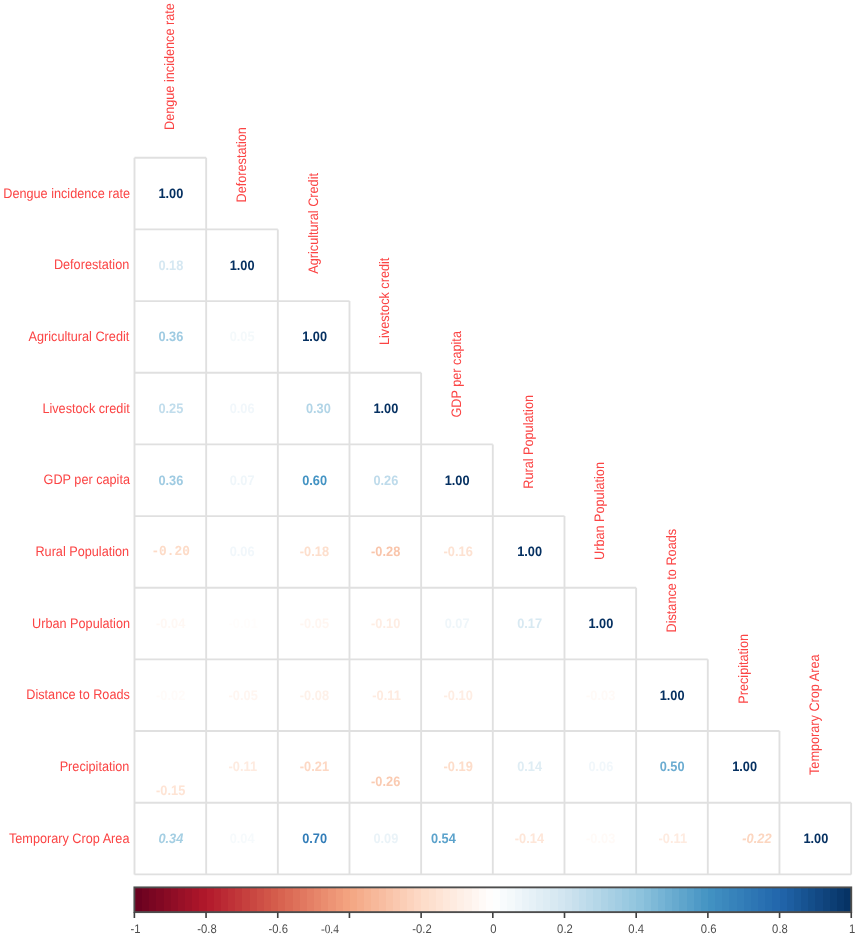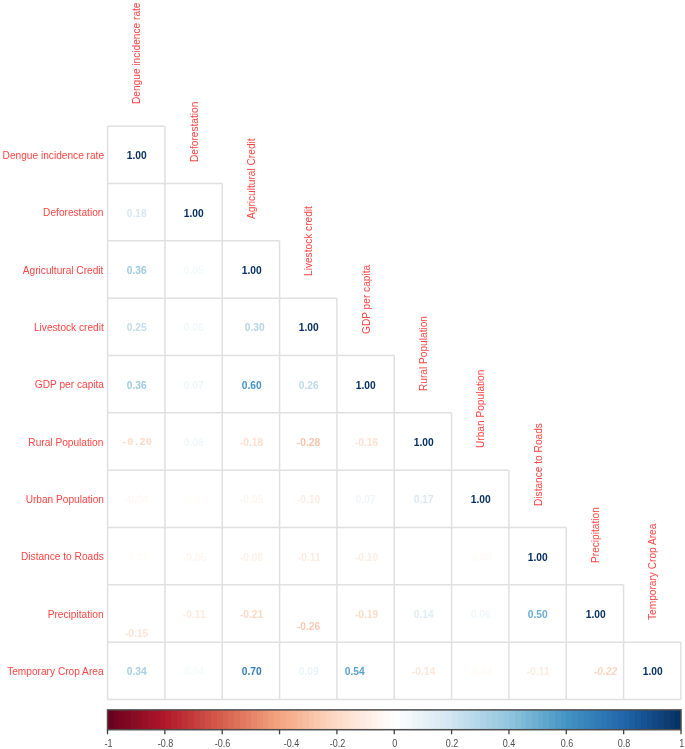--- a/index.html
+++ b/index.html
@@ -164,21 +164,21 @@
     <div class="cellval" style="left: 337.42px; top: 608.105px; width: 57.33px; color: rgb(253, 221, 202);"><span>-0.19</span></div>
     <div class="cell" style="left: 394.25px; top: 584.84px; width: 57.33px; height: 57.33px;"></div>
     <div class="cellval" style="left: 394.75px; top: 608.105px; width: 57.33px; color: rgb(223, 237, 244);"><span>0.14</span></div>
     <div class="cell" style="left: 451.58px; top: 584.84px; width: 57.33px; height: 57.33px;"></div>
     <div class="cellval" style="left: 452.08px; top: 608.105px; width: 57.33px; color: rgb(241, 247, 251);"><span>0.06</span></div>
     <div class="cell" style="left: 508.91px; top: 584.84px; width: 57.33px; height: 57.33px;"></div>
     <div class="cellval" style="left: 509.41px; top: 608.105px; width: 57.33px; color: rgb(107, 172, 209);"><span>0.50</span></div>
     <div class="cell" style="left: 566.24px; top: 584.84px; width: 57.33px; height: 57.33px;"></div>
     <div class="cellval" style="left: 566.74px; top: 608.105px; width: 57.33px; color: rgb(5, 48, 97);"><span>1.00</span></div>
     <div class="cell" style="left: 107.6px; top: 642.17px; width: 57.33px; height: 57.33px;"></div>
-    <div class="cellval" style="left: 108.1px; top: 665.435px; width: 57.33px; color: rgb(165, 207, 227);"><span>0.34</span></div>
+    <div class="cellval" style="left: 108.1px; top: 665.435px; width: 57.33px; color: rgb(165, 207, 227); font-style: italic;"><span>0.34</span></div>
     <div class="cell" style="left: 164.93px; top: 642.17px; width: 57.33px; height: 57.33px;"></div>
     <div class="cellval" style="left: 165.43px; top: 665.435px; width: 57.33px; color: rgb(246, 250, 252);"><span>0.04</span></div>
     <div class="cell" style="left: 222.26px; top: 642.17px; width: 57.33px; height: 57.33px;"></div>
     <div class="cellval" style="left: 222.76px; top: 665.435px; width: 57.33px; color: rgb(50, 125, 184);"><span>0.70</span></div>
     <div class="cell" style="left: 279.59px; top: 642.17px; width: 57.33px; height: 57.33px;"></div>
     <div class="cellval" style="left: 280.09px; top: 665.435px; width: 57.33px; color: rgb(234, 243, 248);"><span>0.09</span></div>
     <div class="cell" style="left: 336.92px; top: 642.17px; width: 57.33px; height: 57.33px;"></div>
     <div class="cellval" style="left: 337.42px; top: 665.435px; width: 35px; color: rgb(91, 162, 203);"><span>0.54</span></div>
     <div class="cell" style="left: 394.25px; top: 642.17px; width: 57.33px; height: 57.33px;"></div>
     <div class="cellval" style="left: 394.75px; top: 665.435px; width: 57.33px; color: rgb(254, 230, 216);"><span>-0.14</span></div>
@@ -205,21 +205,21 @@
         <line x1="451.59999999999997" x2="451.59999999999997" y1="729.6999999999999" y2="734.3"></line>
         <line x1="508.95" x2="508.95" y1="729.6999999999999" y2="734.3"></line>
         <line x1="566.3" x2="566.3" y1="729.6999999999999" y2="734.3"></line>
         <line x1="623.65" x2="623.65" y1="729.6999999999999" y2="734.3"></line>
         <line x1="681" x2="681" y1="729.6999999999999" y2="734.3"></line>
       </g>
     </svg>
     <div class="ctlabel" style="left: 78px; width: 60px; top: 737.7px; color: rgb(77, 77, 77);"><span>-1</span></div>
     <div class="ctlabel" style="left: 135.35px; width: 60px; top: 737.7px; color: rgb(77, 77, 77);"><span>-0.8</span></div>
     <div class="ctlabel" style="left: 192.7px; width: 60px; top: 737.7px; color: rgb(77, 77, 77);"><span>-0.6</span></div>
-    <div class="ctlabel" style="left: 262px; width: 60px; top: 737.7px; color: rgb(77, 77, 77);"><span>-0.4</span></div>
+    <div class="ctlabel" style="left: 234px; width: 60px; top: 737.7px; color: rgb(77, 77, 77); font-family: Liberation Serif, serif;"><span>-0.4</span></div>
     <div class="ctlabel" style="left: 307.4px; width: 60px; top: 737.7px; color: rgb(77, 77, 77);"><span>-0.2</span></div>
     <div class="ctlabel" style="left: 364.75px; width: 60px; top: 737.7px; color: rgb(77, 77, 77);"><span>0</span></div>
     <div class="ctlabel" style="left: 422.1px; width: 60px; top: 737.7px; color: rgb(77, 77, 77);"><span>0.2</span></div>
     <div class="ctlabel" style="left: 479.45px; width: 60px; top: 737.7px; color: rgb(77, 77, 77); text-align: center;"><span>0.4</span></div>
     <div class="ctlabel" style="left: 536.8px; width: 60px; top: 737.7px; color: rgb(77, 77, 77);"><span>0.6</span></div>
     <div class="ctlabel" style="left: 594.15px; width: 60px; top: 737.7px; color: rgb(77, 77, 77);"><span>0.8</span></div>
     <div class="ctlabel" style="left: 651.5px; width: 60px; top: 737.7px; color: rgb(77, 77, 77);"><span>1</span></div>
   </div>
 
 </body></html>

